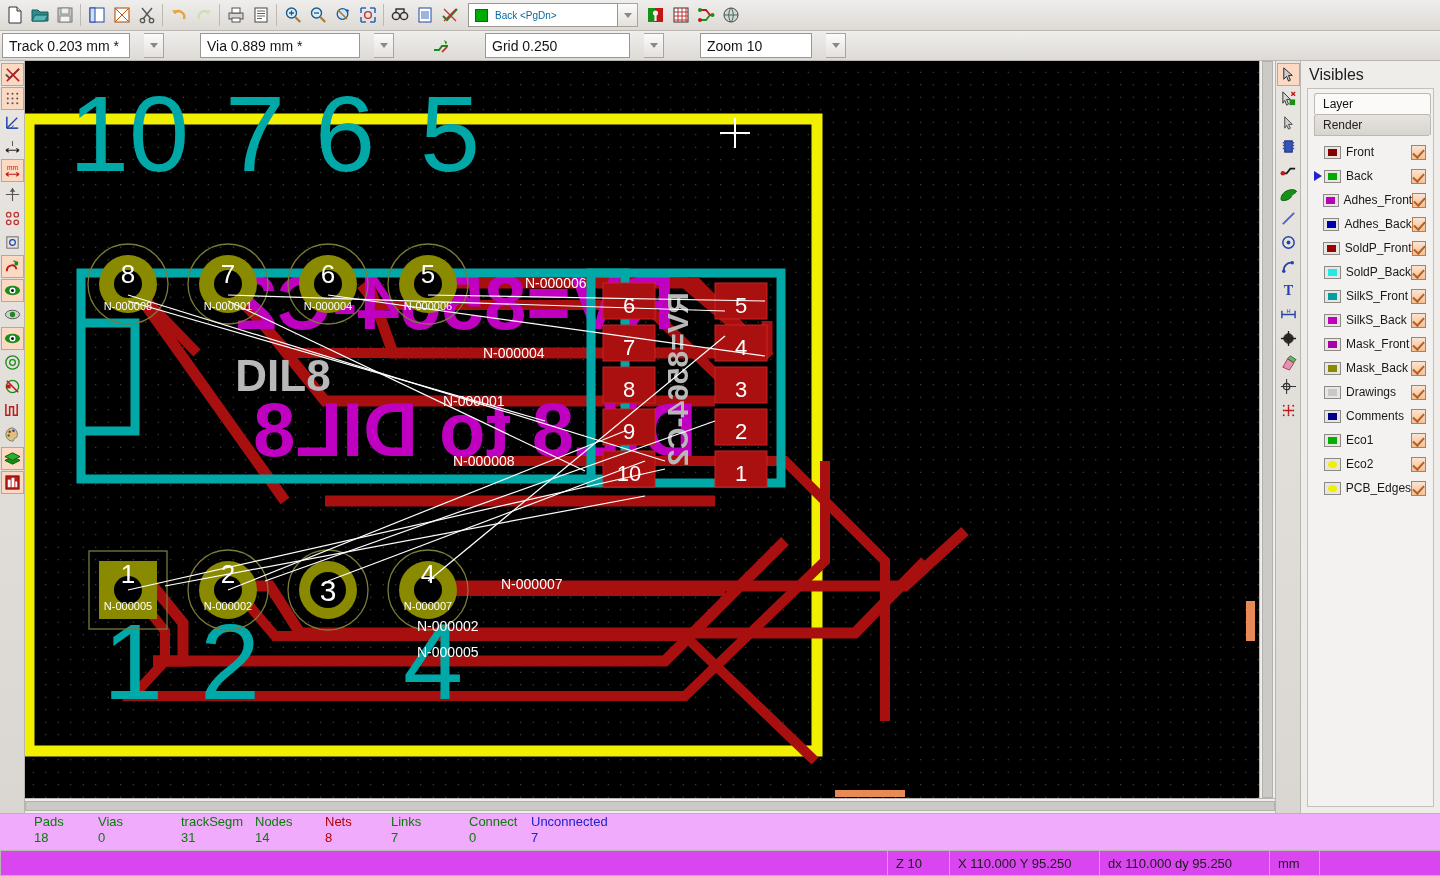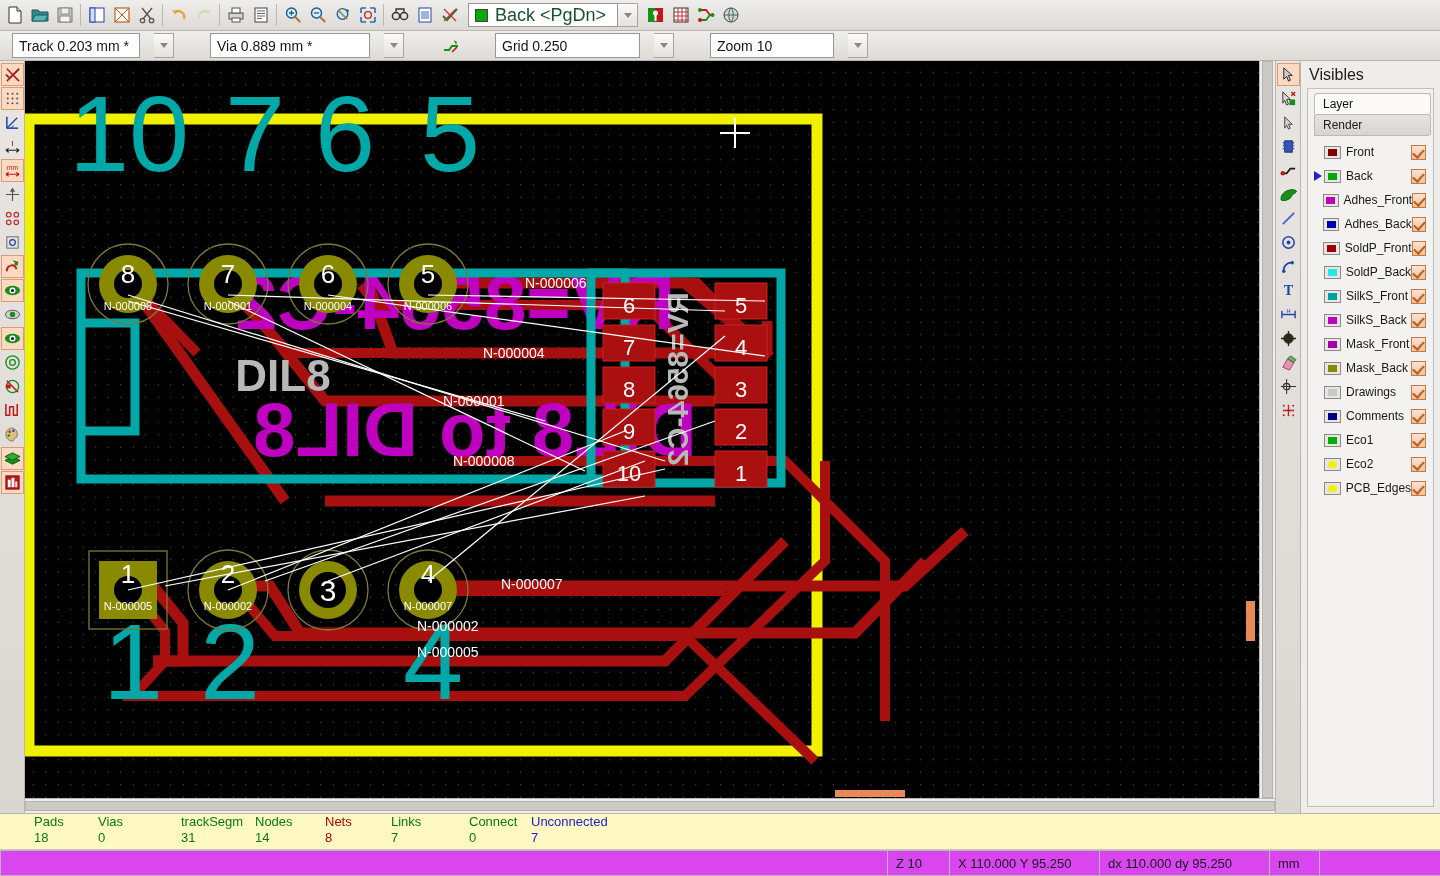--- a/index.html
+++ b/index.html
@@ -45,21 +45,21 @@
     margin-left: 6px;
     border: 1px solid #9b9691;
     background: #ffffff;
     min-width: 150px;
   }
   .layer-combo .swatch {
     width: 13px; height: 13px; margin: 0 7px 0 6px;
     border: 1px solid #444;
   }
   .layer-combo .lbl {
-    font-size: 18px; color: #14532d; padding-right: 10px; white-space: nowrap;
+    font-size: 10px; color: #0369a1; padding-right: 10px; white-space: nowrap;
   }
   .combo-arrow {
     width: 20px; height: 24px;
     background: linear-gradient(#fbfbfa,#e5e1dc);
     border: 1px solid #a9a49e;
     border-left: none;
     display: flex; align-items:center; justify-content:center;
     cursor: pointer;
   }
   .combo-arrow i {
@@ -68,36 +68,36 @@
     border-right: 4px solid transparent;
     border-top: 5px solid #8b8781;
   }
 
   
   .toolbar-aux {
     height: 30px;
     background: linear-gradient(#efeeec, #dedad5);
     border-bottom: 1px solid #b9b5b0;
     display: flex; align-items: center;
-    padding: 0 12px; gap: 14px;
+    padding: 0 2px; gap: 14px;
   }
   .field-combo {
     display: flex; align-items: stretch; height: 25px;
   }
   .field-combo .txt {
     border: 1px solid #9b9691; background: #fff;
     display: flex; align-items: center;
     padding: 0 6px;
     font-size: 14px; color: #141414;
     white-space: nowrap;
   }
   .fc-track .txt { width: 128px; }
   .fc-via   .txt { width: 160px; }
   .fc-grid  .txt { width: 145px; }
-  .fc-zoom  .txt { width: 124px; }
+  .fc-zoom  .txt { width: 112px; }
 
   
   .middle { flex: 1; display: flex; min-height: 0; }
 
   .left-rail {
     width: 25px;
     background: linear-gradient(#e9e6e2,#dad6d1);
     border-right: 1px solid #b9b5b0;
     display: flex; flex-direction: column; align-items: center;
     padding-top: 2px;
@@ -231,21 +231,21 @@
     left:3px; top:1px;
     width:5px; height:9px;
     border: solid #b35f22;
     border-width: 0 2px 2px 0;
     transform: rotate(42deg);
   }
 
   
   .status-top {
     height: 36px;
-    background: #fef9c3;
+    background: #f0abfc;
     border-top: 1px solid #b9b5b0;
     display: flex; align-items: flex-start;
     padding-left: 34px;
     gap: 0px;
     position: relative;
   }
   .stat-col { display:flex; flex-direction:column; }
   .stat-k { font-size: 13px; line-height:16px; }
   .stat-v { font-size: 13px; line-height:16px; }
   .status-bottom {

